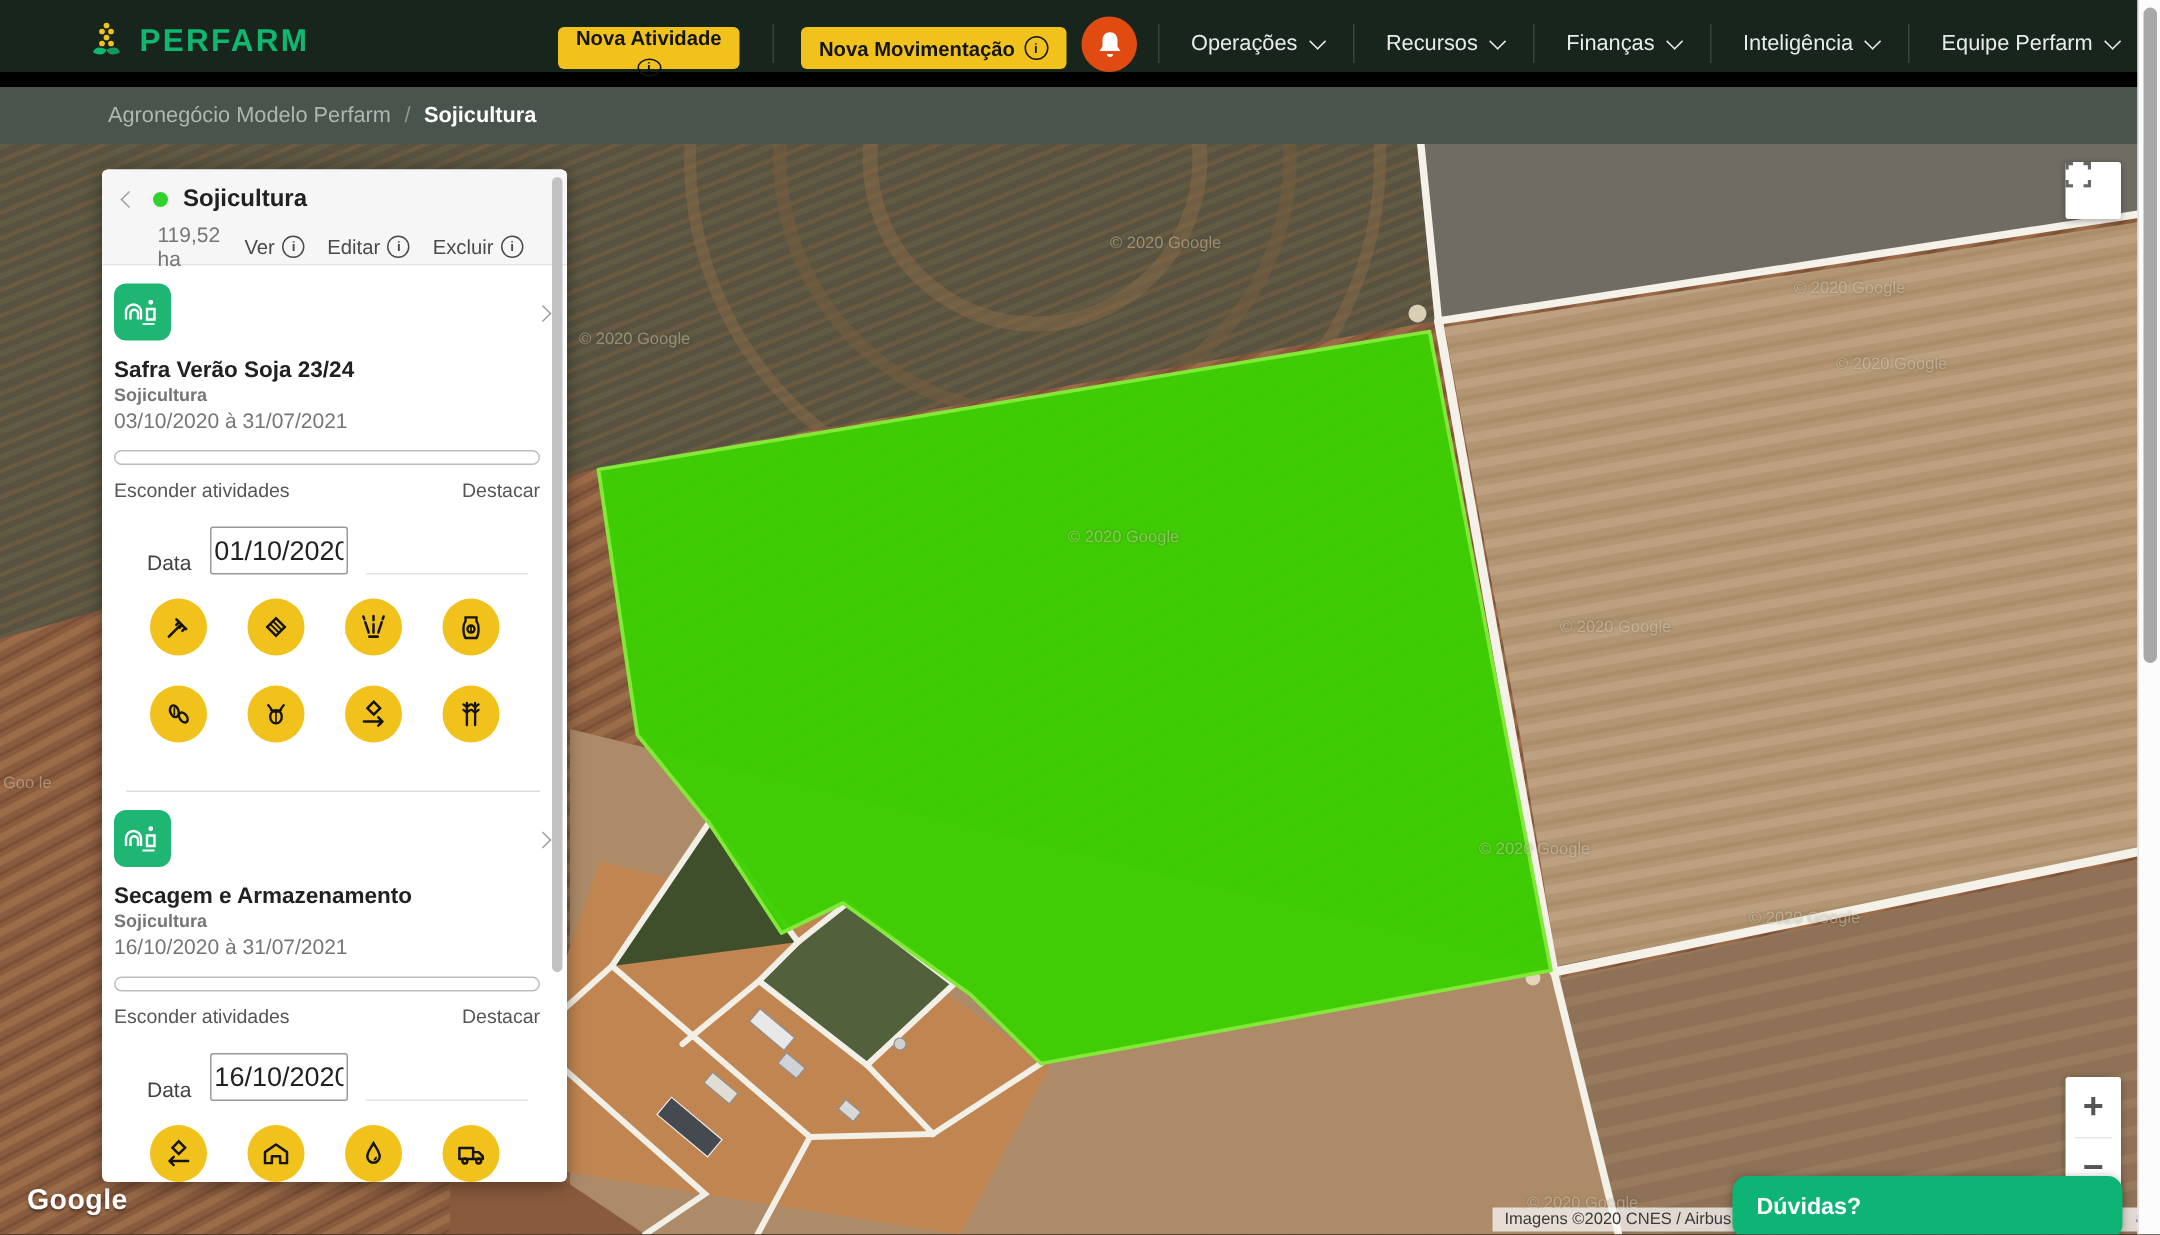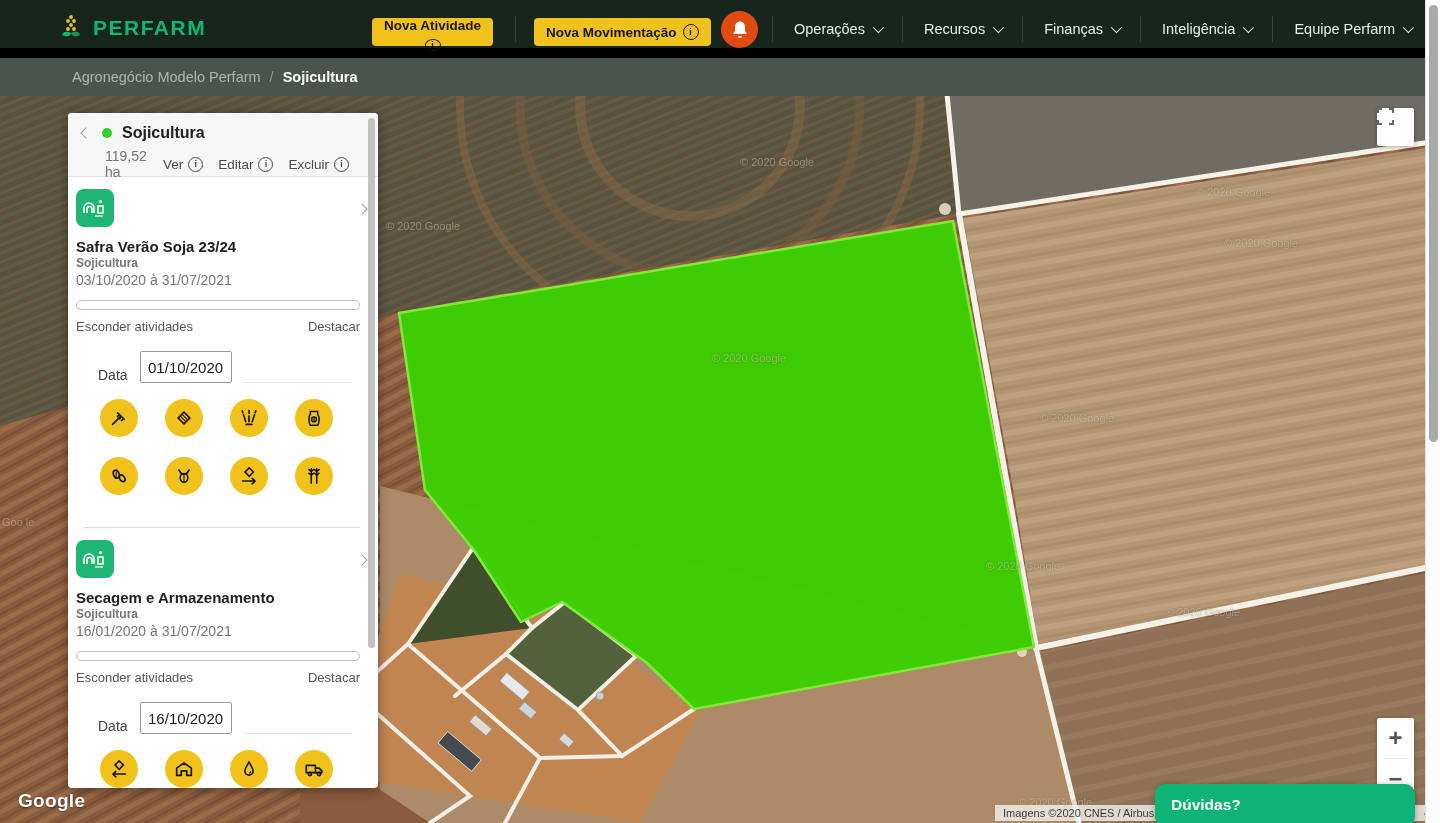--- a/index.html
+++ b/index.html
@@ -79,21 +79,21 @@
   .card-title{font-size:15px;font-weight:bold;color:#212121;line-height:17px;}
   .card-sub{font-size:12px;color:#757575;font-weight:bold;margin-top:1px;}
   .card-dates{font-size:14px;color:#757575;margin-top:2px;}
   .card-chev{position:absolute;right:12px;top:28px;color:#9e9e9e;}
   .progress{height:8px;border:1px solid #bdbdbd;border-radius:6px;margin:12px 4px 0 0;background:#fff;}
   .links{display:flex;justify-content:space-between;margin:9px 4px 0 0;font-size:13px;color:#555;}
   .links span{cursor:pointer;}
   .datarow{display:flex;align-items:flex-end;margin:17px 12px 0 22px;gap:12px;}
   .datarow label{font-size:14px;color:#424242;}
   .date-input{width:92px;height:32px;border:1px solid #999;border-radius:2px;text-align:center;
-    font-size:15px;color:#212121;font-family:"Liberation Sans",sans-serif;box-sizing:border-box;background:#fff;}
+    font-size:18px;color:#212121;font-family:"Liberation Sans",sans-serif;box-sizing:border-box;background:#fff;}
   .hline{flex:1;height:1px;background:#e3e3e3;}
   .icon-grid{display:flex;gap:27px;padding:16px 0 0 24px;}
   .ybtn{width:38px;height:38px;border-radius:50%;background:#f2c21c;display:flex;align-items:center;
     justify-content:center;cursor:pointer;flex:none;}
   .card-divider{height:1px;background:#ddd;margin:32px 4px 0 8px;}
   .add-btn{margin:50px 6px 0 6px;height:30px;background:#00b871;border-radius:4px;color:#fff;
     display:flex;align-items:center;justify-content:space-between;padding:0 12px;font-size:15px;
     font-weight:bold;cursor:pointer;}
 </style>
 </head>
@@ -413,21 +413,21 @@
           <path d="M2,17 V12 A5,5 0 0 1 12,12 V17"></path>
             <path d="M5,17 V13 A2.5,2.5 0 0 1 10,13 V17"></path>
           <path d="M16,10 h5 v7 h-5 z"></path>
             <circle cx="18.5" cy="5.5" r="1.6" fill="#fff" stroke="none"></circle>
           <path d="M13,20 h8" stroke-width="1.2"></path>
         </svg>
       </div>
       <div>
         <div class="card-title">Secagem e Armazenamento</div>
         <div class="card-sub">Sojicultura</div>
-        <div class="card-dates">16/01/2020 à 31/07/2021</div>
+        <div class="card-dates">16/10/2020 à 31/07/2021</div>
       </div>
       <span class="chev right card-chev"></span>
     </div>
     <div class="progress"></div>
     <div class="links">
       <span>Esconder atividades</span>
       <span>Destacar</span>
     </div>
     <div class="datarow">
       <label>Data</label>

